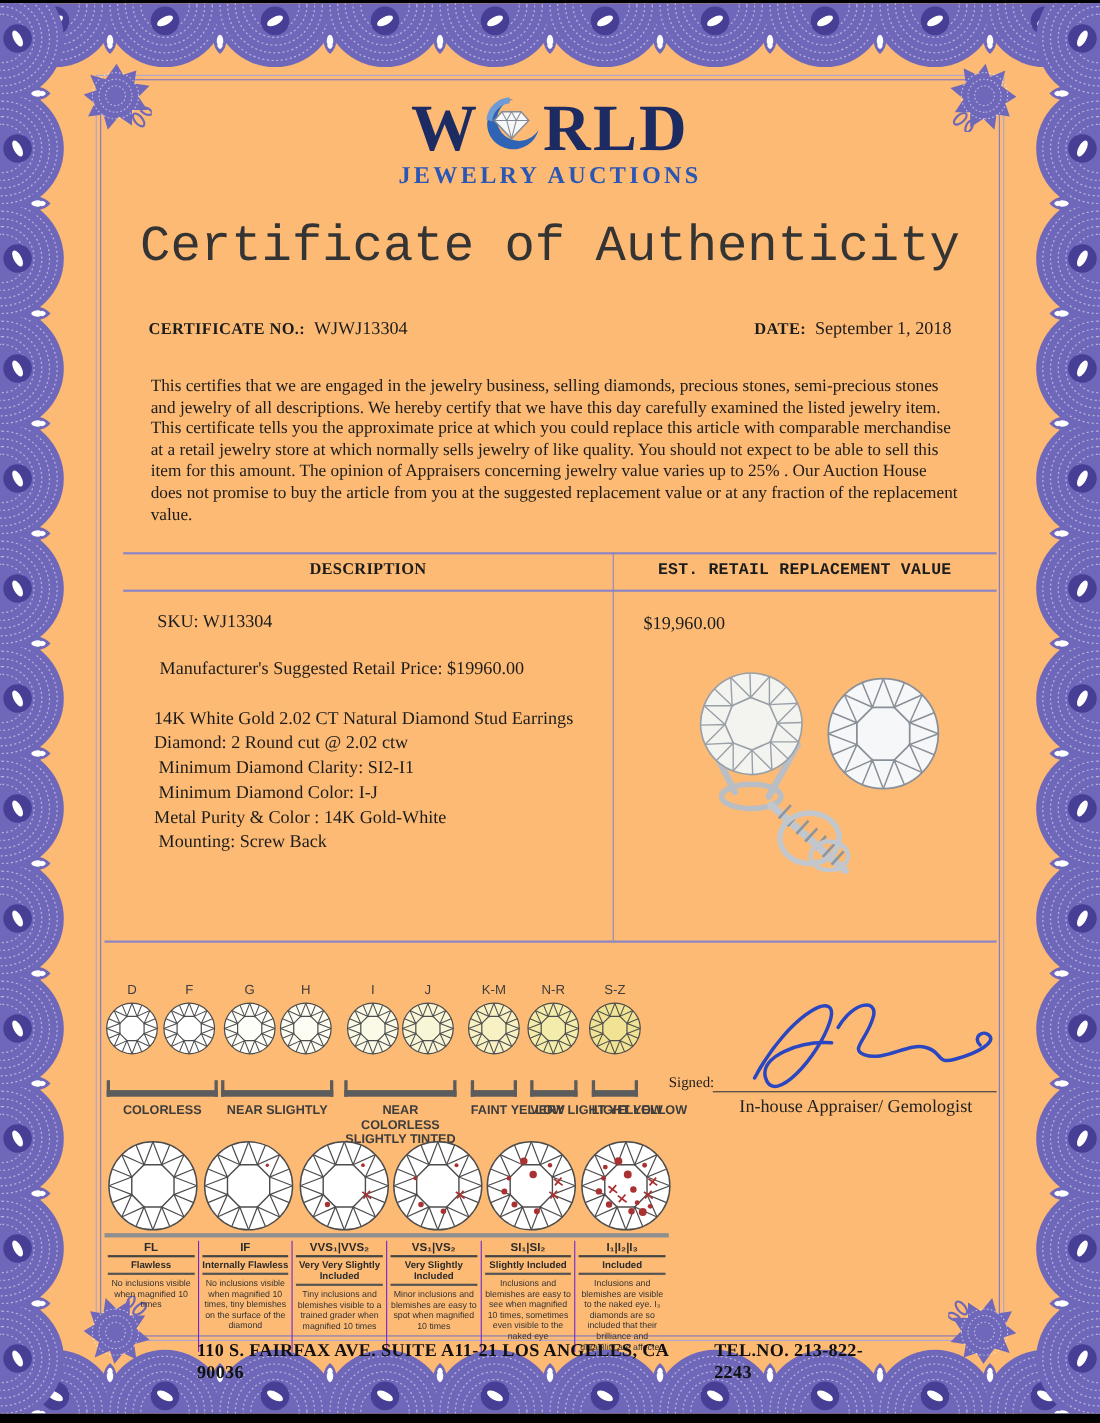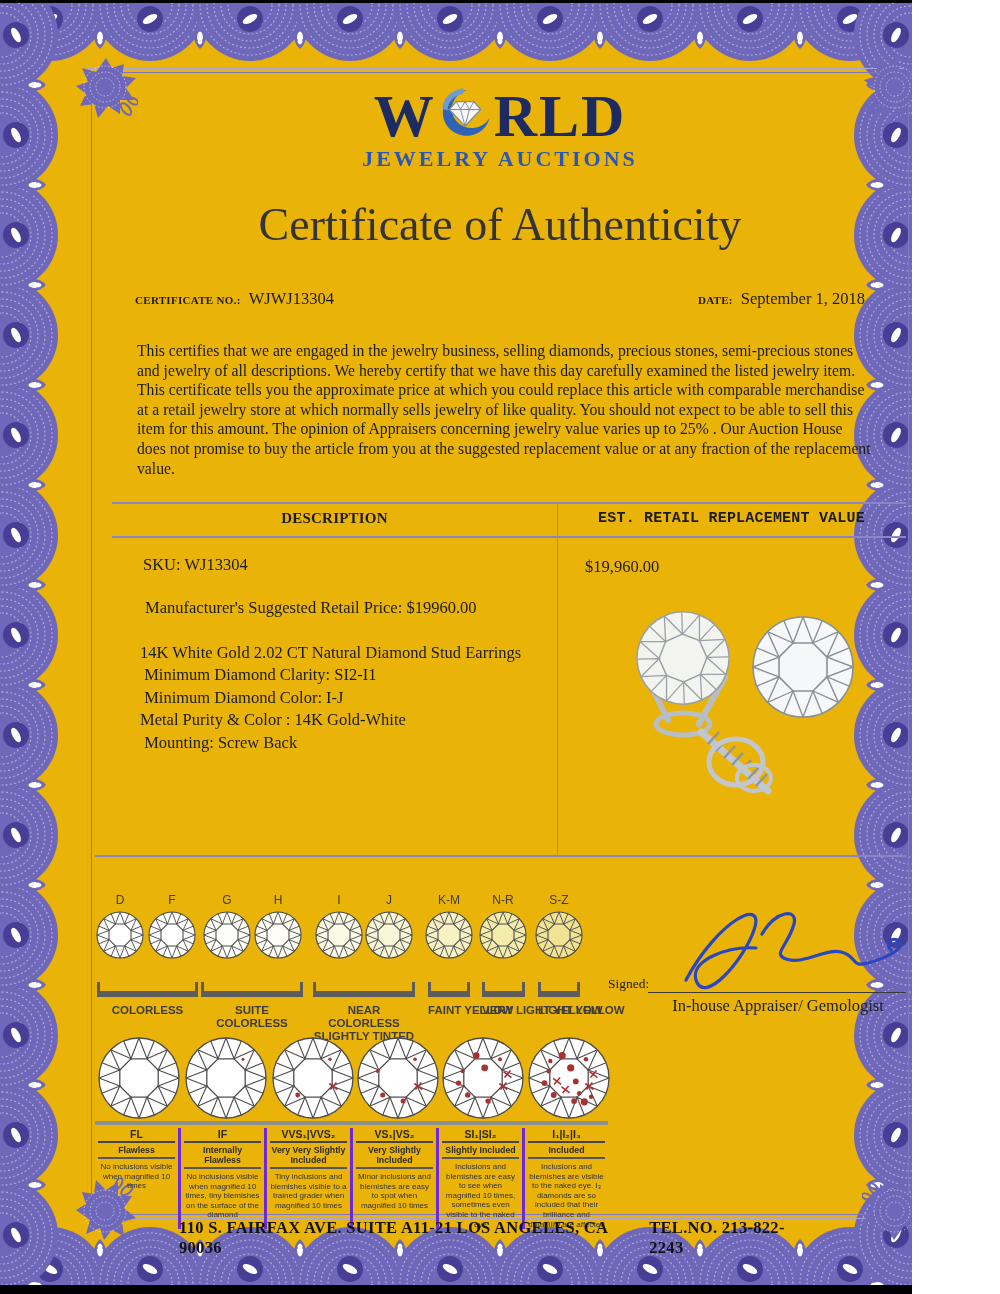--- a/index.html
+++ b/index.html
@@ -1,16 +1,16 @@
 <!DOCTYPE html>
 <html><head>
 <meta charset="utf-8">
 <style>
   html,body{margin:0;padding:0;background:#ffffff;}
-  .page{position:relative;width:912px;height:1294px;background:#eab308;overflow:hidden;
+  .page{position:relative;width:1000px;height:1294px;background:#fdba74;overflow:hidden;
         font-family:"Liberation Serif","DejaVu Serif",serif;color:#1c1c1c;}
   .abs{position:absolute;}
   
   .edge-top{top:0;left:0;width:1000px;height:3px;background:#000;}
   .edge-bottom{bottom:0;left:0;width:1000px;height:9px;background:#000;}
   
   .lace{overflow:hidden;}
   .lace-top{top:3px;left:0;width:1000px;height:66px;}
   .lace-bottom{bottom:9px;left:0;width:1000px;height:66px;transform:scaleY(-1);}
   .lace-left,.lace-right{top:3px;width:66px;height:1282px;}
@@ -23,24 +23,24 @@
   .burst-tl{left:74px;top:56px;}
   .burst-tr{left:862px;top:56px;transform:rotate(90deg);}
   .burst-br{left:862px;top:1178px;transform:rotate(180deg);}
   .burst-bl{left:74px;top:1178px;transform:rotate(270deg);}
   
   .logo{top:84px;left:0;width:1000px;text-align:center;line-height:1;}
   .logo-word{font-size:60px;font-weight:700;color:#1c2c63;letter-spacing:2px;}
   .logo-word .mark{display:inline-block;width:56px;height:52px;margin:0 1px;position:relative;top:3px;}
   .logo-sub{font-size:22px;font-weight:700;color:#2a56b4;letter-spacing:3px;margin-top:2px;}
   
-  .title{top:198px;left:0;width:1000px;text-align:center;font-size:46px;color:#343434;}
+  .title{top:198px;left:0;width:1000px;text-align:center;font-size:46px;color:#343434;font-family:Liberation Mono, monospace;}
   
   .meta{top:289px;left:135px;width:730px;display:flex;justify-content:space-between;font-size:16.5px;}
-  .meta b{font-size:11px;letter-spacing:.3px;}
+  .meta b{font-size:15px;letter-spacing:.3px;}
   .meta span{margin-left:8px;margin-top:39px;}
   
   .para{top:341px;left:137px;width:737px;font-size:15.7px;line-height:19.6px;text-align:left;}
   
   .t-line{border-top:2px solid #8b85c4;height:0;}
   .t-top{top:502px;left:112px;width:794px;}
   .t-head-bottom{top:536px;left:112px;width:794px;}
   .t-bottom{top:855px;left:95px;width:811px;}
   .t-div{top:503px;left:557px;height:352px;border-left:1.5px solid #8b85c4;width:0;}
   .th{top:510px;font-weight:700;font-size:15px;text-align:center;letter-spacing:.2px;}
@@ -67,21 +67,21 @@
   .cg3{left:218px;width:102px;}
   .cg4{left:333px;width:42px;}
   .cg5{left:387px;width:43px;}
   .cg6{left:443px;width:42px;}
   .cg4 .gname,.cg5 .gname,.cg6 .gname{white-space:nowrap;}
   
   .clarity-stones{top:1036px;left:95px;width:513px;height:84px;}
   .clarity-stones svg{position:absolute;top:0;}
   .heavy-bar{top:1121px;left:95px;width:513px;height:4px;background:#8f8f8f;}
   .ctable{top:1128px;left:95px;width:513px;display:flex;font-family:"Liberation Sans","DejaVu Sans",sans-serif;color:#2b2b2b;}
-  .ccell{flex:1;text-align:center;padding:0 3px;border-left:3px solid #6d28d9;}
+  .ccell{flex:1;text-align:center;padding:0 3px;border-left:1px solid #6d28d9;}
   .ccell:first-child{border-left:none;}
   .ccode{font-size:10.5px;font-weight:700;border-bottom:2px solid #444;padding-bottom:1px;}
   .cname{font-size:8.8px;font-weight:700;padding:2px 0;border-bottom:2px solid #555;}
   .cdesc{font-size:8px;line-height:9.6px;padding-top:3px;color:#333;}
   
   .signed-label{top:976px;left:608px;font-size:13.5px;}
   .sig-line{top:992px;left:648px;width:258px;border-top:1.4px solid #3a3a3a;height:0;}
   .sig-svg{top:902px;left:638px;width:290px;height:92px;}
   .sig-role{top:996px;left:650px;width:256px;text-align:center;font-size:16.5px;color:#222;}
   
@@ -698,20 +698,21 @@
   <div class="abs t-line t-head-bottom"></div>
   <div class="abs t-div"></div>
   <div class="abs t-line t-bottom"></div>
 
   <div class="abs sku">SKU: WJ13304</div>
   <div class="abs val">$19,960.00</div>
   <div class="abs msrp">Manufacturer's Suggested Retail Price: $19960.00</div>
 
   <div class="abs desc-block">
     <div>14K White Gold 2.02 CT Natural Diamond Stud Earrings</div>
+    <div>Diamond: 2 Round cut @ 2.02 ctw</div>
     <div> Minimum Diamond Clarity: SI2-I1</div>
     <div> Minimum Diamond Color: I-J</div>
     <div>Metal Purity &amp; Color : 14K Gold-White</div>
     <div> Mounting: Screw Back</div>
   </div>
 
   <div class="abs earrings">
     <svg width="305" height="235" viewBox="0 0 305 235">
       <g>
         <circle cx="243" cy="113" r="8" fill="#c6cbd1" stroke="#8f959c" stroke-width="1.4"></circle>
@@ -913,21 +914,21 @@
           </g>
         </svg>
       </div>
 
     <div class="cgroup cg1">
         <div class="bracket"></div>
         <div class="gname">COLORLESS</div>
       </div>
     <div class="cgroup cg2">
         <div class="bracket"></div>
-        <div class="gname">SUITE COLORLESS</div>
+        <div class="gname">NEAR SLIGHTLY</div>
       </div>
     <div class="cgroup cg3">
         <div class="bracket"></div>
         <div class="gname">NEAR COLORLESS SLIGHTLY TINTED</div>
       </div>
     <div class="cgroup cg4">
         <div class="bracket"></div>
         <div class="gname">FAINT YELLOW</div>
       </div>
     <div class="cgroup cg5">

